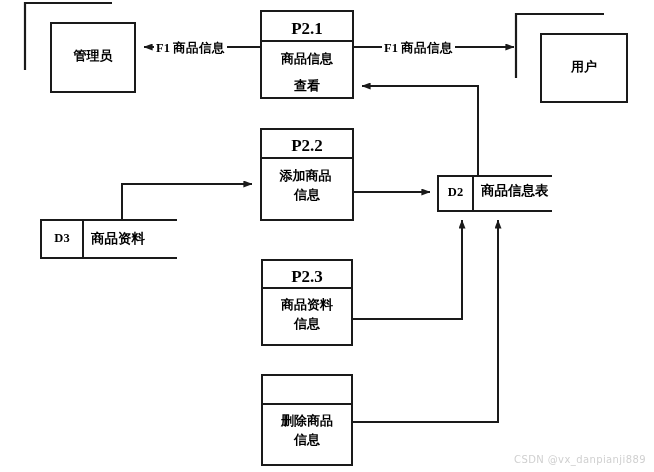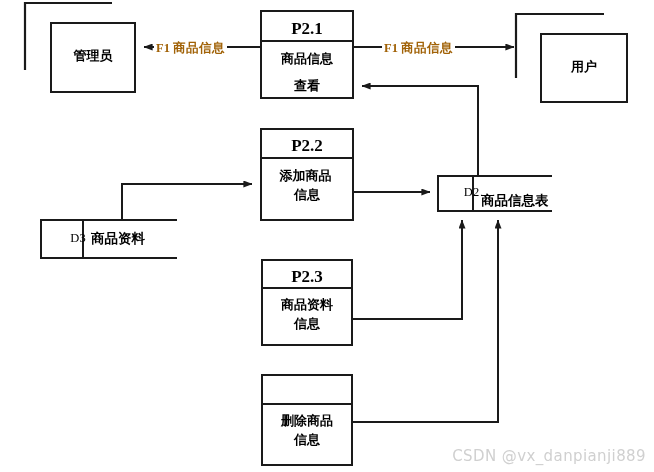--- a/index.html
+++ b/index.html
@@ -44,51 +44,50 @@
     letter-spacing: 0px;
   }
   .proc-body {
     font-size: 13px;
   }
   .ext-label {
     font-size: 13px;
   }
   .store-id {
     font-family: "Liberation Serif", "DejaVu Serif", serif;
-    font-weight: normal;
+    font-weight: bold;
     font-size: 12.5px;
-    padding-left: 16px;
   }
   .store-name {
     font-size: 13.5px;
     text-align: left;
   }
   .flow-label {
     position: absolute;
     font-size: 12.5px;
     font-weight: bold;
-    color: #a16207;
+    color: #000000;
     white-space: nowrap;
     background: #ffffff;
     padding: 0 2px;
     pointer-events: none;
   }
   .flow-label .lat {
     font-family: "Liberation Serif", "DejaVu Serif", serif;
   }
   .flow-label .han {
     font-family: "DejaVu Sans", "Liberation Sans", sans-serif;
     letter-spacing: 0.5px;
   }
   .watermark {
     position: absolute;
     right: 8px;
     bottom: 7px;
     font-family: "DejaVu Sans", "Liberation Sans", sans-serif;
-    font-size: 15px;
+    font-size: 10px;
     color: #d0d0d0;
     letter-spacing: 0.4px;
     white-space: nowrap;
     margin-top: 12px;
   }
 </style>
 </head>
 <body>
 
 <div id="canvas">
@@ -170,21 +169,21 @@
   <div class="box-label proc-body cjk" style="left:261px; top:187px; width:92px;">信息</div>
 
   <div class="box-label proc-id" style="left:262px; top:267px; width:90px;">P2.3</div>
   <div class="box-label proc-body cjk" style="left:262px; top:297px; width:90px;">商品资料</div>
   <div class="box-label proc-body cjk" style="left:262px; top:316px; width:90px;">信息</div>
 
   <div class="box-label proc-body cjk" style="left:262px; top:413px; width:90px;">删除商品</div>
   <div class="box-label proc-body cjk" style="left:262px; top:432px; width:90px;">信息</div>
 
   <div class="box-label store-id" style="left:438px; top:185px; width:35px;">D2</div>
-  <div class="box-label store-name cjk" style="left:481px; top:192px; width:110px; text-align:left;">商品信息表</div>
+  <div class="box-label store-name cjk" style="left:481px; top:182px; width:110px; text-align:left;">商品信息表</div>
 
   <div class="box-label store-id" style="left:41px; top:231px; width:42px;">D3</div>
   <div class="box-label store-name cjk" style="left:91px; top:230px; width:110px; text-align:left;">商品资料</div>
 
   <div class="flow-label" style="left:154px; top:40px;">
     <span class="lat">F1</span><span class="han" style="margin-left:3px;">商品信息</span>
   </div>
 
   <div class="flow-label" style="left:382px; top:40px;">
     <span class="lat">F1</span><span class="han" style="margin-left:3px;">商品信息</span>

